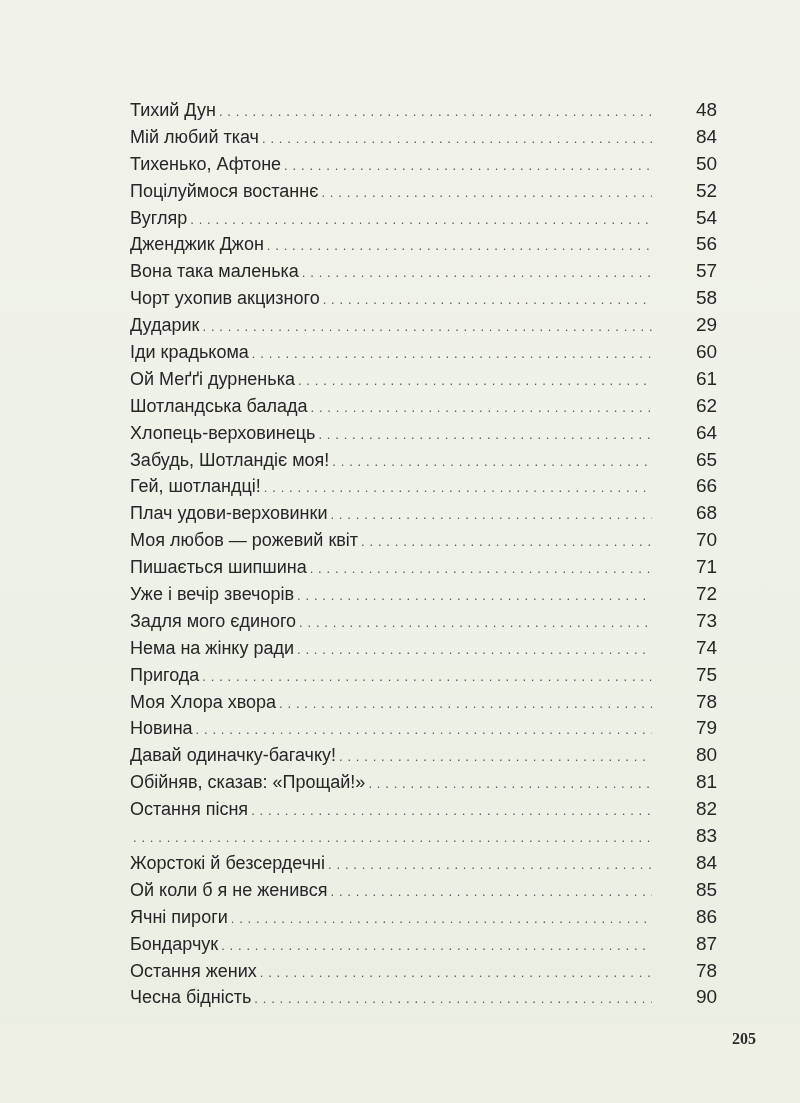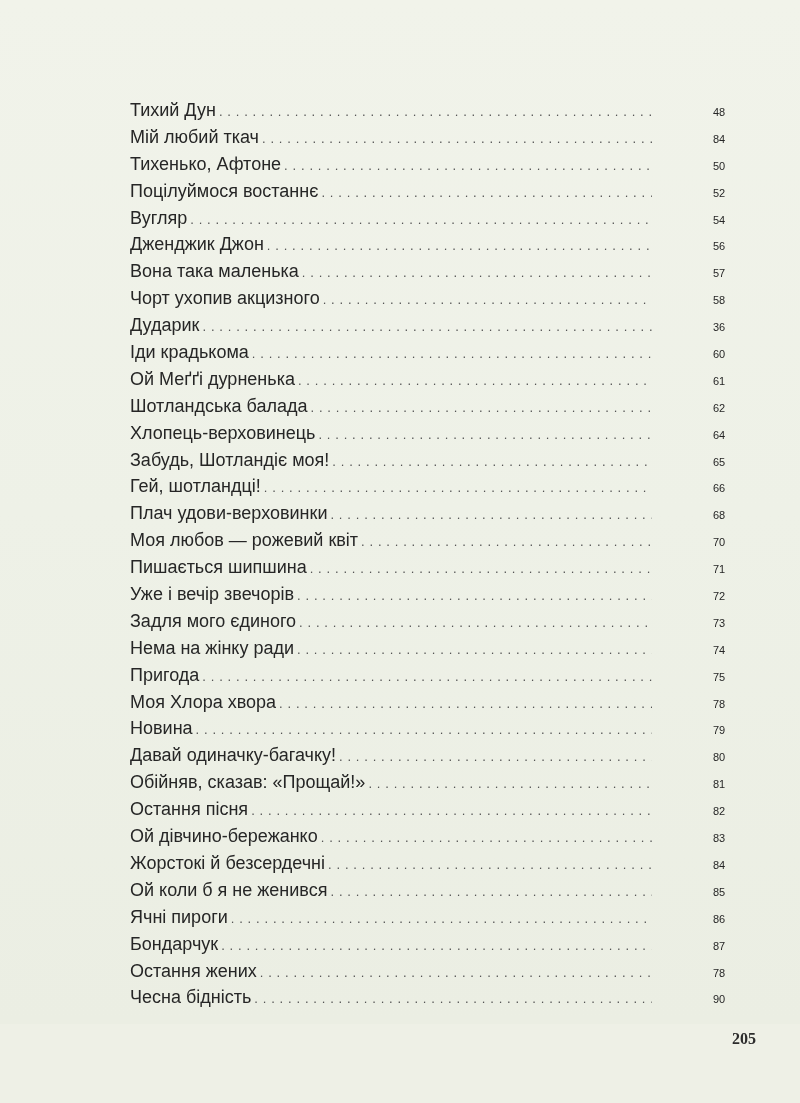--- a/index.html
+++ b/index.html
@@ -21,21 +21,21 @@
     display:flex; align-items:baseline; height:26.9px;
     font-size:18px; line-height:26.9px;
   }
   .title { white-space:nowrap; }
   .dots {
     flex:1; overflow:hidden; white-space:nowrap;
     margin:0 4px 0 3px; color:#555;
     letter-spacing:3.6px; font-size:13px;
   }
   .dots::before { content:". . . . . . . . . . . . . . . . . . . . . . . . . . . . . . . . . . . . . . . . . . . . . . . . . . . . . . . . . . . . . . . . . . . . . . . . . . . . . . . . . . . . . . . ."; letter-spacing:0.6px; }
-  .pn { width:46px; text-align:center; font-size:11px; }
+  .pn { width:46px; text-align:left; font-size:19px; }
   .gap { width:40px; }
   .folio {
     position:absolute; left:732px; top:1030px;
     font-family:"Liberation Serif", serif; font-size:16px; font-weight:bold; color:#2c2c2c;
   }
 </style>
 </head>
 <body>
 
 <div class="page">
@@ -85,21 +85,21 @@
       <div class="row">
         <span class="title">Чорт ухопив акцизного</span>
         <span class="dots"></span>
         <span class="gap"></span>
         <span class="pn">58</span>
       </div>
       <div class="row">
         <span class="title">Дударик</span>
         <span class="dots"></span>
         <span class="gap"></span>
-        <span class="pn">36</span>
+        <span class="pn">29</span>
       </div>
       <div class="row">
         <span class="title">Іди крадькома</span>
         <span class="dots"></span>
         <span class="gap"></span>
         <span class="pn">60</span>
       </div>
       <div class="row">
         <span class="title">Ой Меґґі дурненька</span>
         <span class="dots"></span>
@@ -196,21 +196,20 @@
         <span class="gap"></span>
         <span class="pn">81</span>
       </div>
       <div class="row">
         <span class="title">Остання пісня</span>
         <span class="dots"></span>
         <span class="gap"></span>
         <span class="pn">82</span>
       </div>
       <div class="row">
-        <span class="title">Ой дівчино-бережанко</span>
         <span class="dots"></span>
         <span class="gap"></span>
         <span class="pn">83</span>
       </div>
       <div class="row">
         <span class="title">Жорстокі й безсердечні</span>
         <span class="dots"></span>
         <span class="gap"></span>
         <span class="pn">84</span>
       </div>

